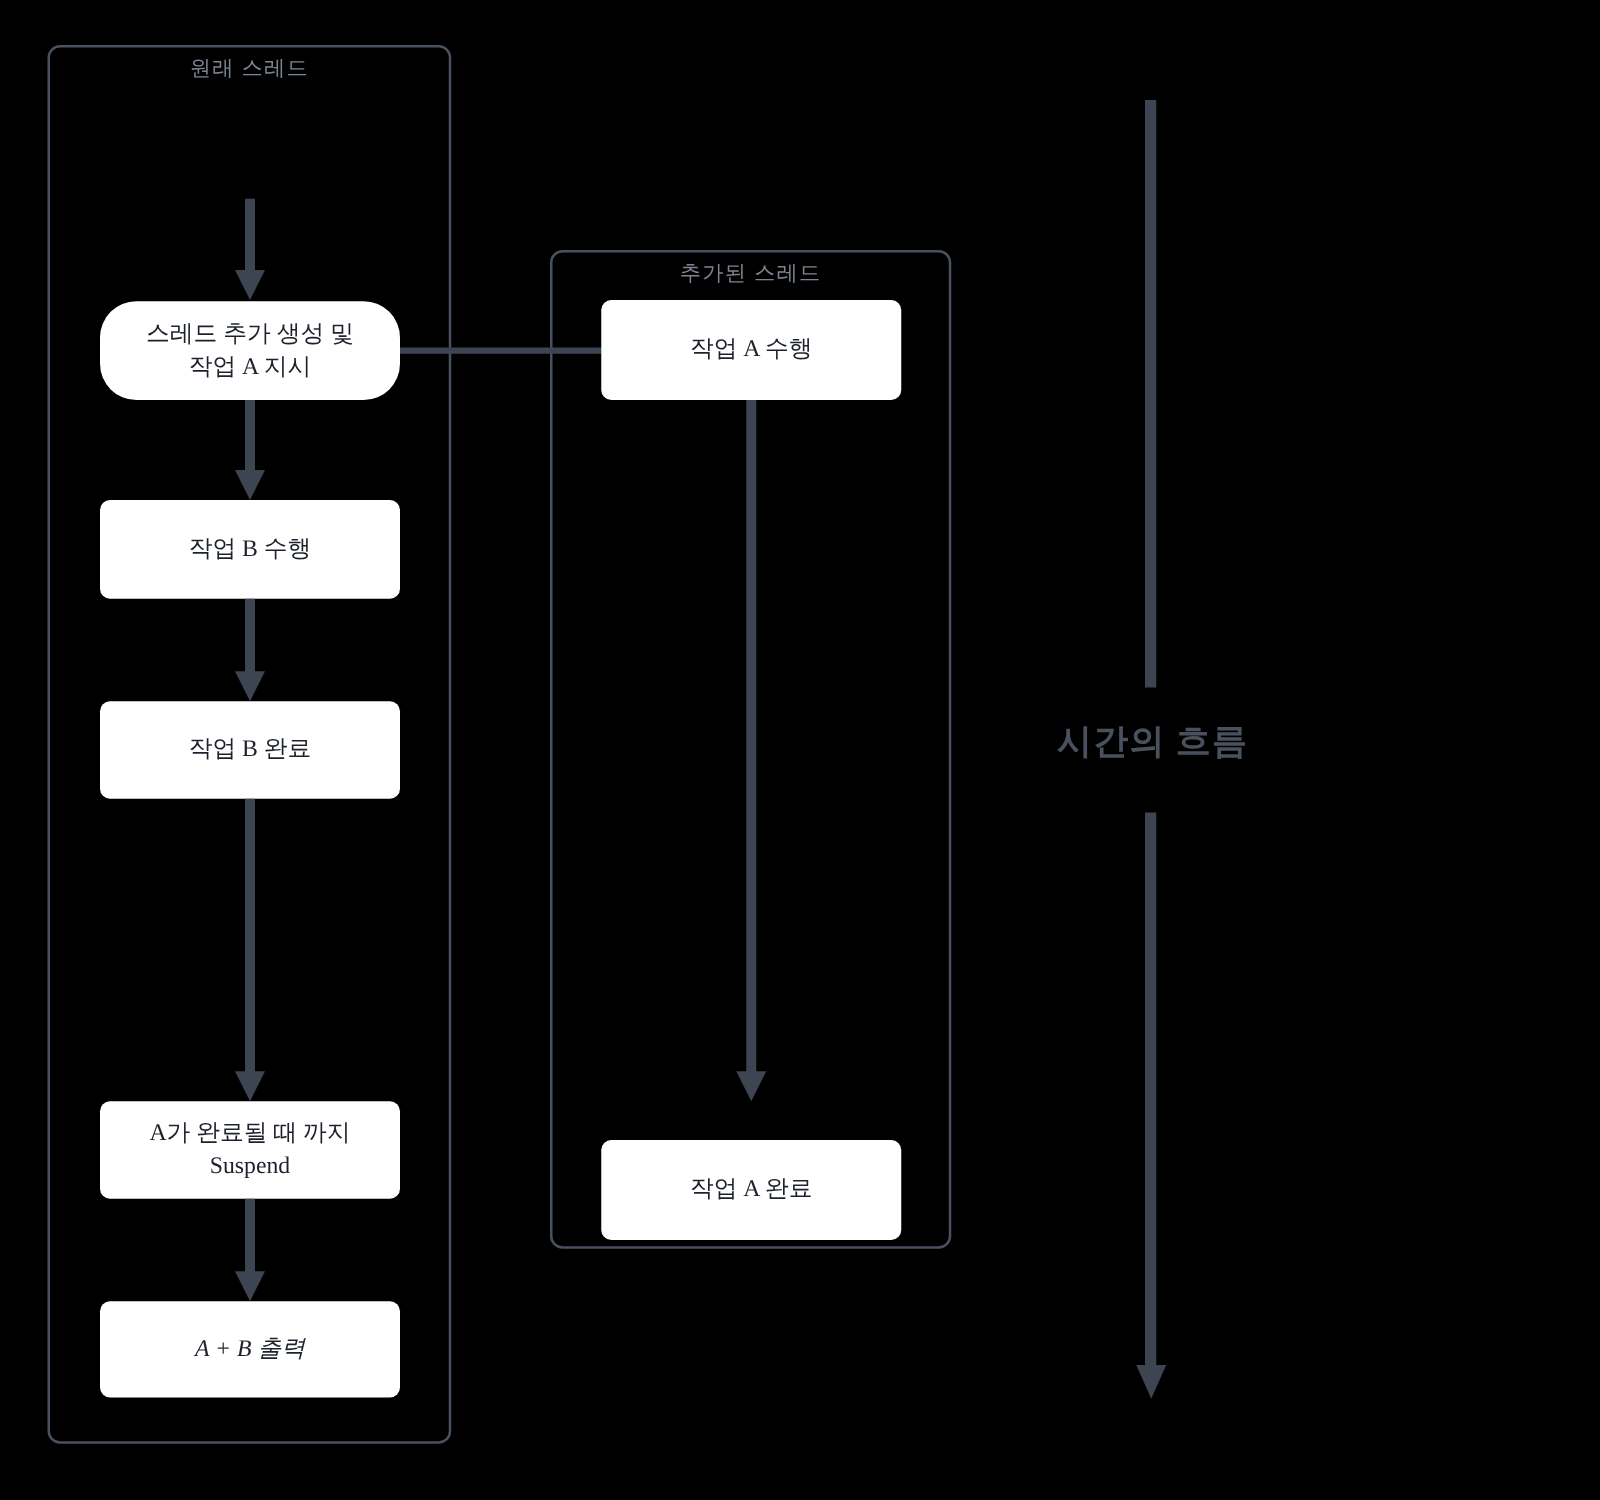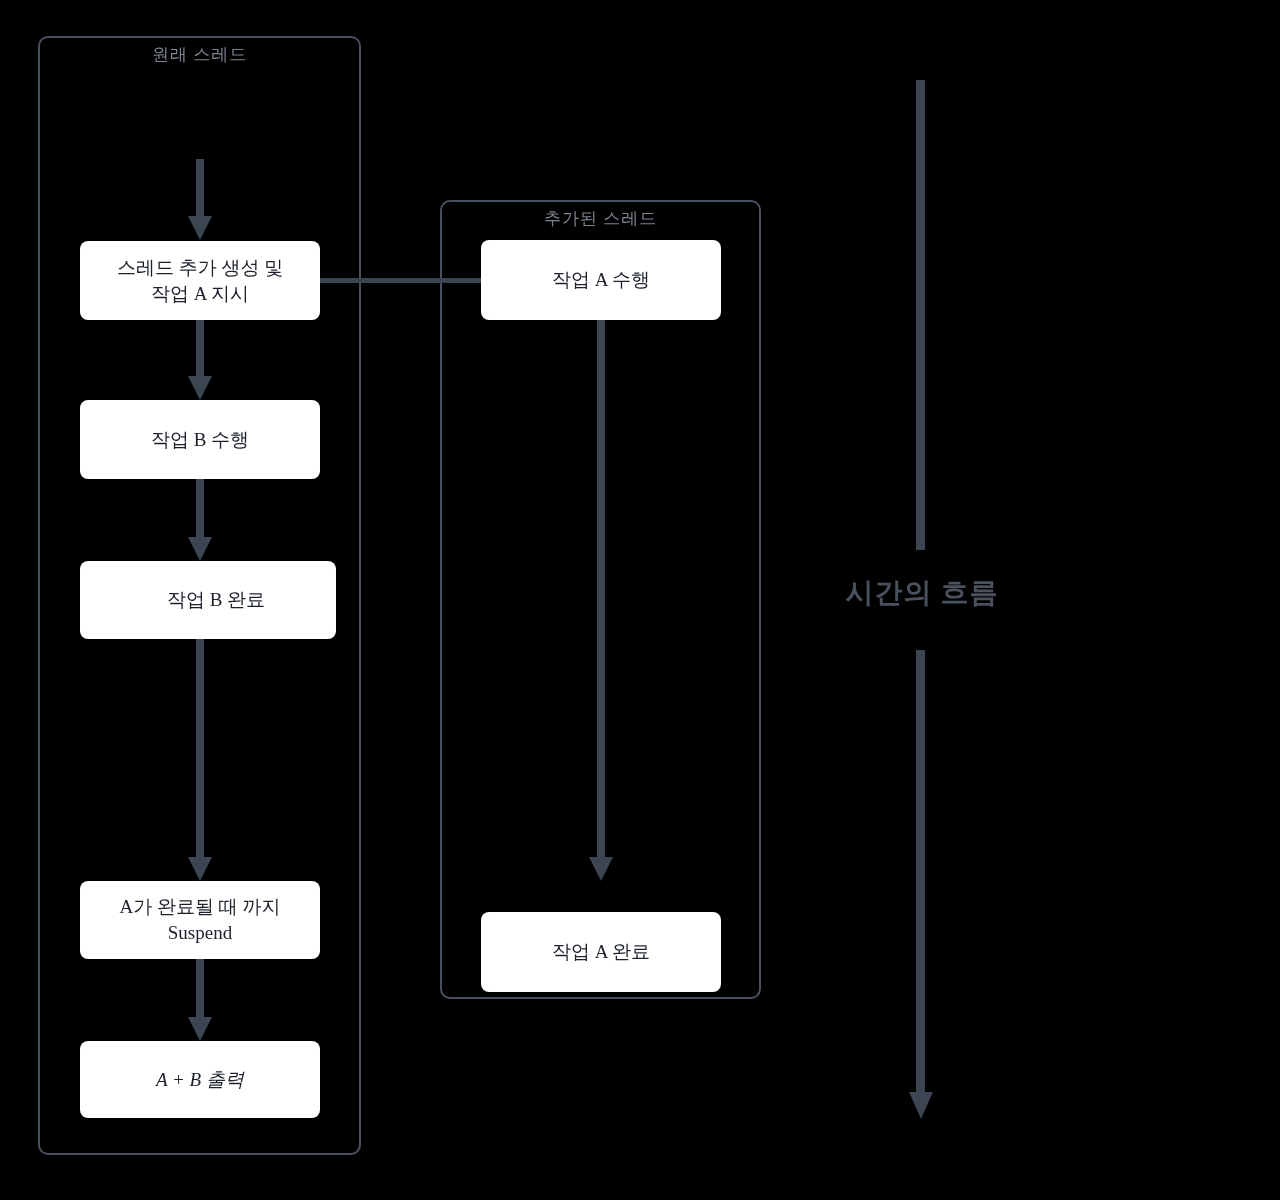--- a/index.html
+++ b/index.html
@@ -109,24 +109,24 @@
 
   <div class="group group-original">
     <div class="group-title">원래 스레드</div>
   </div>
   <div class="group group-added">
     <div class="group-title">추가된 스레드</div>
   </div>
 
   <div class="hconnector"></div>
 
-  <div class="node" style="left:80px; top:241px; height:79px;">스레드 추가 생성 및
+  <div class="node" style="left:80px; top:241px; height:79px;border-radius:29px;">스레드 추가 생성 및
 작업 A 지시</div>
   <div class="node" style="left:80px; top:400px; height:79px;">작업 B 수행</div>
-  <div class="node" style="left:80px; top:561px; height:78px;padding-left:16px;">작업 B 완료</div>
+  <div class="node" style="left:80px; top:561px; height:78px;">작업 B 완료</div>
   <div class="node" style="left:80px; top:881px; height:78px;">A가 완료될 때 까지
 Suspend</div>
   <div class="node" style="left:80px; top:1041px; height:77px;font-style:italic;">A + B 출력</div>
 
   <div class="node" style="left:481px; top:240px; height:80px;">작업 A 수행</div>
   <div class="node" style="left:481px; top:880px; height:80px;margin-top:32px;">작업 A 완료</div>
 
   <div class="arrow" style="left:188px; top:159px; height:81px;">
     <div class="shaft"></div>
       <div class="head"></div>

